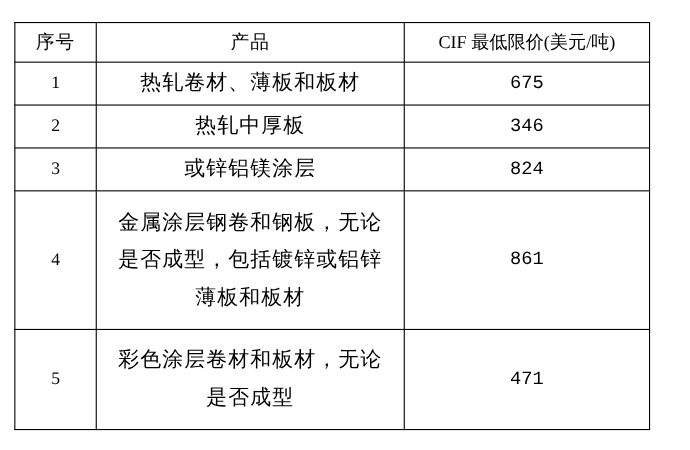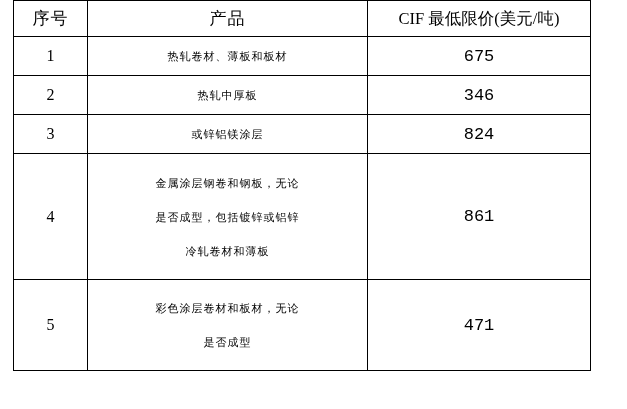--- a/index.html
+++ b/index.html
@@ -17,21 +17,21 @@
   .page {
     position: relative;
     width: 627px;
     height: 409px;
     background: #ffffff;
   }
   table.price-table {
     border-collapse: collapse;
     table-layout: fixed;
     width: 577px;
-    margin: 0 0 0 13px;
+    margin: 20px 0 0 13px;
     background: #ffffff;
   }
   table.price-table td,
   table.price-table th {
     border: 1px solid #000000;
     text-align: center;
     vertical-align: middle;
     font-weight: normal;
     padding: 0;
   }
@@ -47,21 +47,21 @@
   .head-cell.cif {
     font-size: 16.5px;
     letter-spacing: 0px;
     text-align: center;
   }
   .idx-cell {
     font-size: 16px;
     font-family: "Liberation Serif", "DejaVu Serif", serif;
   }
   .prod-cell {
-    font-size: 11px;
+    font-size: 19px;
     letter-spacing: 1px;
     line-height: 34px;
     padding: 4px 16px;
   }
   .price-cell {
     font-size: 17px;
     font-family: Liberation Mono, monospace;
   }
   .row-1 td, .row-2 td, .row-3 td { height: 38px; }
   .row-4 td { height: 125px; }
@@ -109,21 +109,21 @@
         <td class="prod-cell">
           <span class="line">或锌铝镁涂层</span>
         </td>
         <td class="price-cell">824</td>
       </tr>
       <tr class="row-4">
         <td class="idx-cell">4</td>
         <td class="prod-cell">
           <span class="line">金属涂层钢卷和钢板，无论</span>
           <span class="line">是否成型，包括镀锌或铝锌</span>
-          <span class="line">冷轧卷材和薄板</span>
+          <span class="line">薄板和板材</span>
         </td>
         <td class="price-cell">861</td>
       </tr>
       <tr class="row-5">
         <td class="idx-cell">5</td>
         <td class="prod-cell">
           <span class="line">彩色涂层卷材和板材，无论</span>
           <span class="line">是否成型</span>
         </td>
         <td class="price-cell">471</td>

